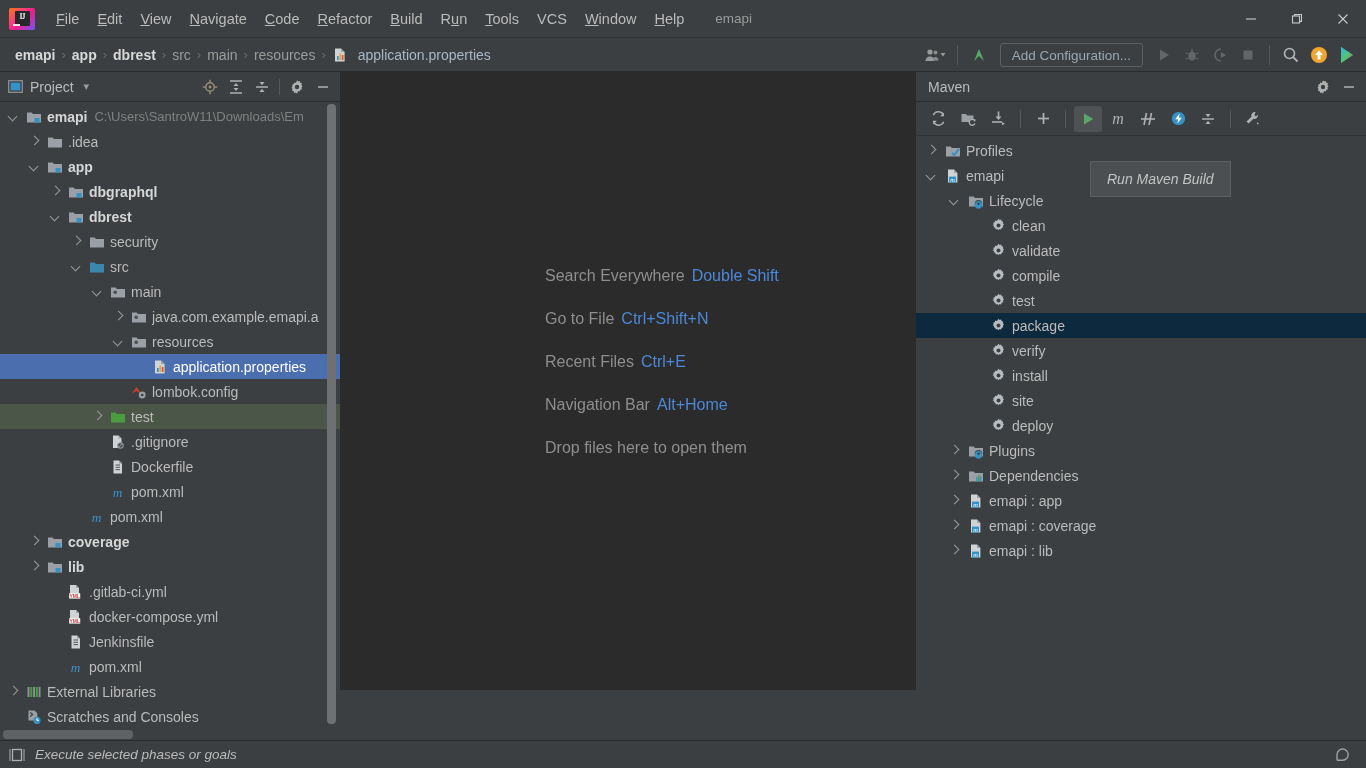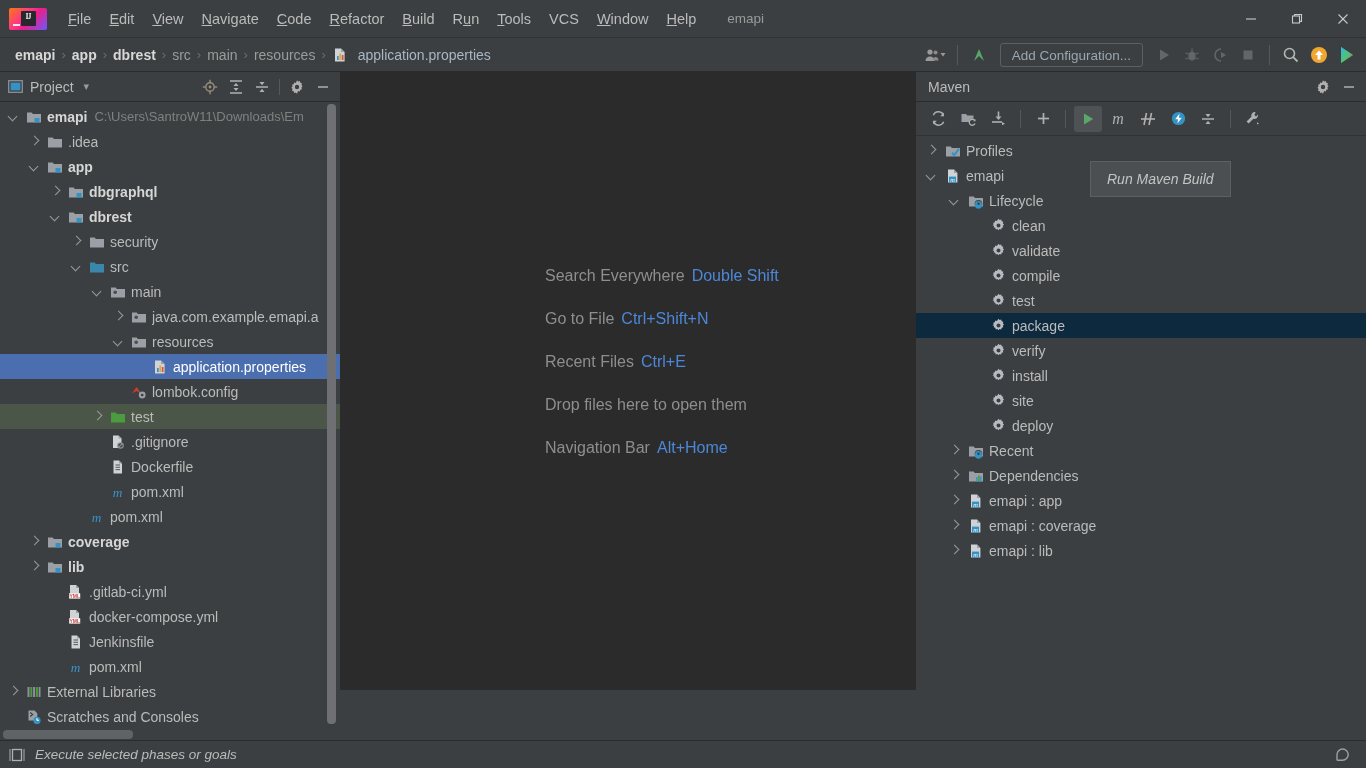--- a/index.html
+++ b/index.html
@@ -13,21 +13,21 @@
   #app { position: relative; width: 1366px; height: 768px; }
 
   
   .titlebar {
     position: absolute; top: 0; left: 0; width: 1366px; height: 38px;
     background: #3c3f41;
     display: flex; align-items: center;
     border-bottom: 1px solid #323232;
   }
   .ij-logo {
-    width: 38px; height: 22px; margin-left: 9px; margin-right: 12px;
+    width: 26px; height: 22px; margin-left: 9px; margin-right: 12px;
     border-radius: 2px; position: relative; flex: none;
     background: linear-gradient(135deg,#f97a12 0%,#ff318c 42%,#ed1e85 55%,#6b57ff 100%);
     display: flex; align-items: center; justify-content: center;
   }
   .ij-logo .inner {
     width: 15px; height: 15px; background: #27282c; border-radius: 1px;
     font-size: 8px; color: #e8e8e8; font-weight: bold;
     display: flex; align-items: flex-start; justify-content: center;
     letter-spacing: -1px; line-height: 10px; padding-top: 1px;
     font-family: "Liberation Serif", serif;
@@ -723,22 +723,22 @@
     <div class="hscroll">
       <div class="thumb"></div>
     </div>
   </div>
 
   <div class="editor">
     <div class="hints" id="editor-hints">
         <div class="hint"><span>Search Everywhere</span><span class="key">Double Shift</span></div>
         <div class="hint"><span>Go to File</span><span class="key">Ctrl+Shift+N</span></div>
         <div class="hint"><span>Recent Files</span><span class="key">Ctrl+E</span></div>
+        <div class="hint"><span>Navigation Bar</span><span class="key">Alt+Home</span></div>
         <div class="hint"><span>Drop files here to open them</span></div>
-        <div class="hint"><span>Navigation Bar</span><span class="key">Alt+Home</span></div>
       </div>
   </div>
 
   <div class="rightpanel">
     <div class="mv-head">
       <span class="mtitle">Maven</span>
       <div class="ph-icons">
         <div class="ph-ic">
           <svg width="16" height="16" viewBox="0 0 16 16">
             <path d="M8 1.2 l1.1 1.3 1.7-.5.5 1.7 1.7.5-.6 1.7 1.2 1.3-1.2 1.3.6 1.7-1.7.5-.5 1.7-1.7-.5L8 14.8 6.9 13.5l-1.7.5-.5-1.7-1.7-.5.6-1.7L2.4 8.8 3.6 7.5l-.6-1.7 1.7-.5.5-1.7 1.7.5z" fill="#b0b0b0"></path>
@@ -979,21 +979,21 @@
           <span class="arrow"></span>
           <span style="width: 7px; flex: 0 0 auto;"></span>
           <span class="ticon">
             <svg width="16" height="16" viewBox="0 0 16 16">
               <path d="M1 3.5h4.6l1.3 1.6H15v8.4H1z" fill="#9aa0a6"></path>
               <circle cx="10.5" cy="10.8" r="3.8" fill="#3c3f41"></circle>
               <path d="M10.5 7.4 l.8 1 1.2-.4.4 1.2 1.2.4-.4 1.2.8 1-.8 1 .4 1.2-1.2.4-.4 1.2-1.2-.4-.8 1-.8-1-1.2.4-.4-1.2-1.2-.4.4-1.2-.8-1 .8-1-.4-1.2 1.2-.4.4-1.2 1.2.4z" fill="#3592c4"></path>
               <circle cx="10.5" cy="10.8" r="1.2" fill="#3c3f41"></circle>
             </svg>
           </span>
-          <span>Recent</span>
+          <span>Plugins</span>
         </div>
         <div class="mrow">
           <span style="width: 33px; flex: 0 0 auto;"></span>
           <span class="arrow"></span>
           <span style="width: 7px; flex: 0 0 auto;"></span>
           <span class="ticon">
             <svg width="16" height="16" viewBox="0 0 16 16">
               <path d="M1 3.5h4.6l1.3 1.6H15v8.4H1z" fill="#9aa0a6"></path>
               <rect x="8.2" y="9" width="1.5" height="4.6" fill="#3592c4"></rect>
               <rect x="10.1" y="7.4" width="1.5" height="6.2" fill="#4a9c3e"></rect>

